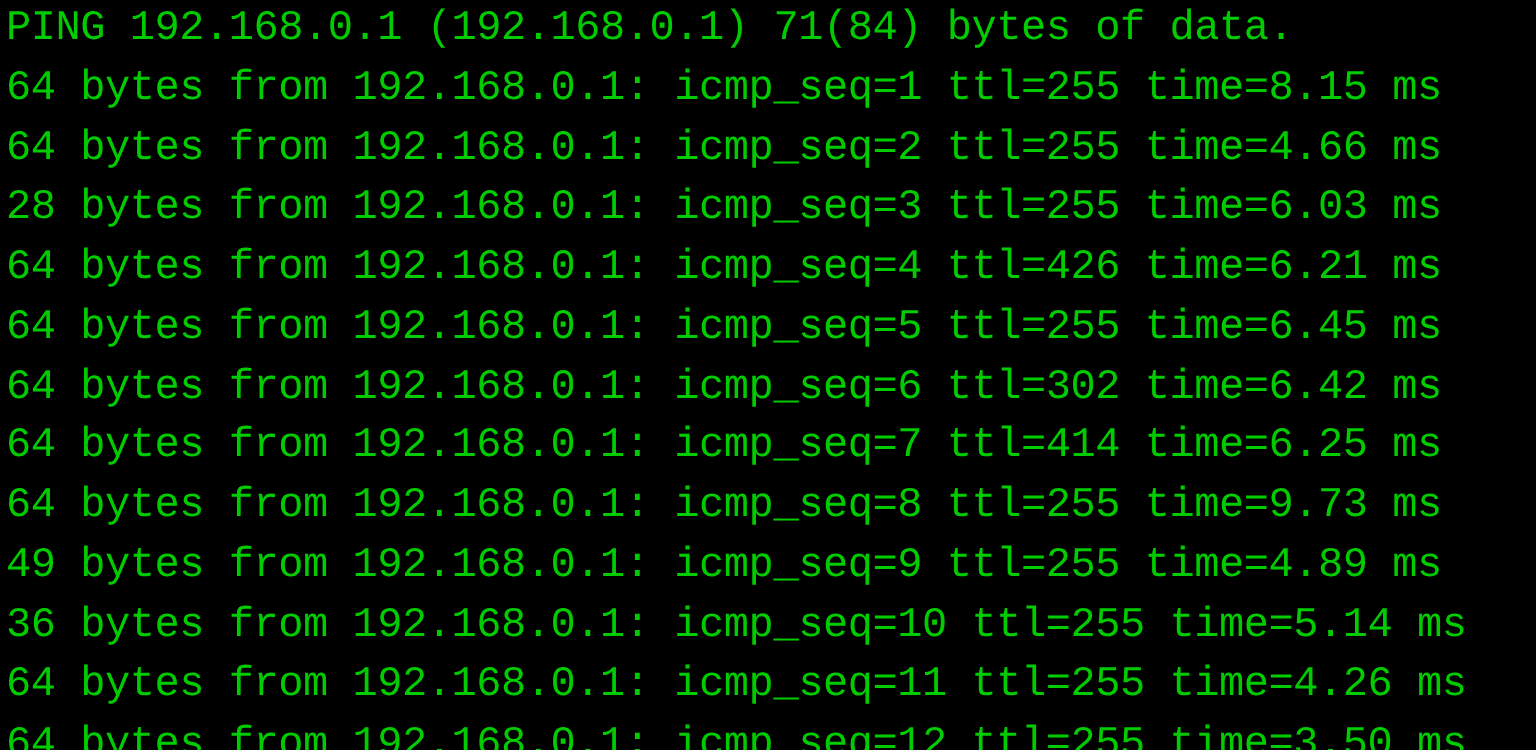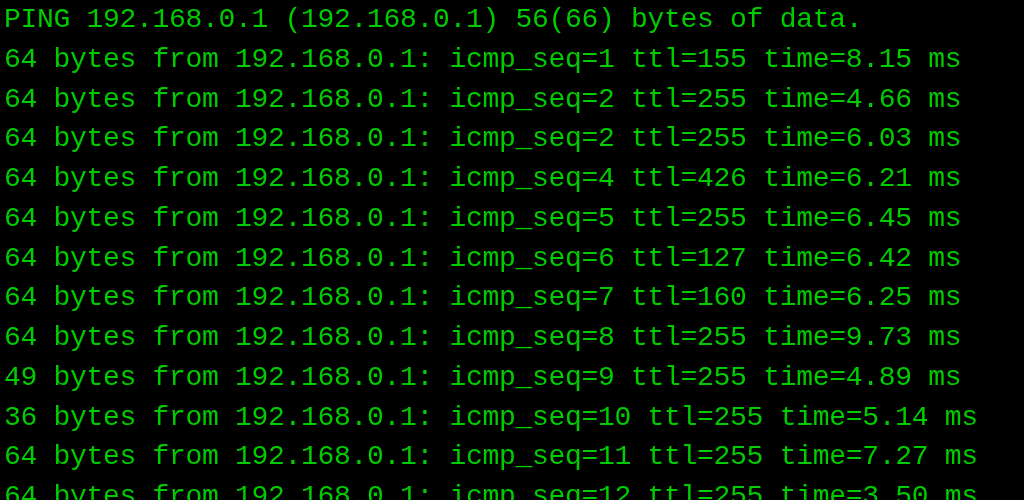--- a/index.html
+++ b/index.html
@@ -19,25 +19,25 @@
       padding: 0 4px;
     }
     .terminal-line {
       white-space: nowrap;
       letter-spacing: -0.3px;
     }
   </style>
 </head>
 <body>
 
-<div class="terminal-line">PING 192.168.0.1 (192.168.0.1) 56(66) bytes of data.</div>
-<div class="terminal-line">64 bytes from 192.168.0.1: icmp_seq=1 ttl=155 time=8.15 ms</div>
+<div class="terminal-line">PING 192.168.0.1 (192.168.0.1) 71(84) bytes of data.</div>
+<div class="terminal-line">64 bytes from 192.168.0.1: icmp_seq=1 ttl=255 time=8.15 ms</div>
 <div class="terminal-line">64 bytes from 192.168.0.1: icmp_seq=2 ttl=255 time=4.66 ms</div>
-<div class="terminal-line">64 bytes from 192.168.0.1: icmp_seq=2 ttl=255 time=6.03 ms</div>
+<div class="terminal-line">28 bytes from 192.168.0.1: icmp_seq=3 ttl=255 time=6.03 ms</div>
 <div class="terminal-line">64 bytes from 192.168.0.1: icmp_seq=4 ttl=426 time=6.21 ms</div>
 <div class="terminal-line">64 bytes from 192.168.0.1: icmp_seq=5 ttl=255 time=6.45 ms</div>
-<div class="terminal-line">64 bytes from 192.168.0.1: icmp_seq=6 ttl=127 time=6.42 ms</div>
-<div class="terminal-line">64 bytes from 192.168.0.1: icmp_seq=7 ttl=160 time=6.25 ms</div>
+<div class="terminal-line">64 bytes from 192.168.0.1: icmp_seq=6 ttl=302 time=6.42 ms</div>
+<div class="terminal-line">64 bytes from 192.168.0.1: icmp_seq=7 ttl=414 time=6.25 ms</div>
 <div class="terminal-line">64 bytes from 192.168.0.1: icmp_seq=8 ttl=255 time=9.73 ms</div>
 <div class="terminal-line">49 bytes from 192.168.0.1: icmp_seq=9 ttl=255 time=4.89 ms</div>
 <div class="terminal-line">36 bytes from 192.168.0.1: icmp_seq=10 ttl=255 time=5.14 ms</div>
-<div class="terminal-line">64 bytes from 192.168.0.1: icmp_seq=11 ttl=255 time=7.27 ms</div>
+<div class="terminal-line">64 bytes from 192.168.0.1: icmp_seq=11 ttl=255 time=4.26 ms</div>
 <div class="terminal-line">64 bytes from 192.168.0.1: icmp_seq=12 ttl=255 time=3.50 ms</div>
 
 </body></html>

